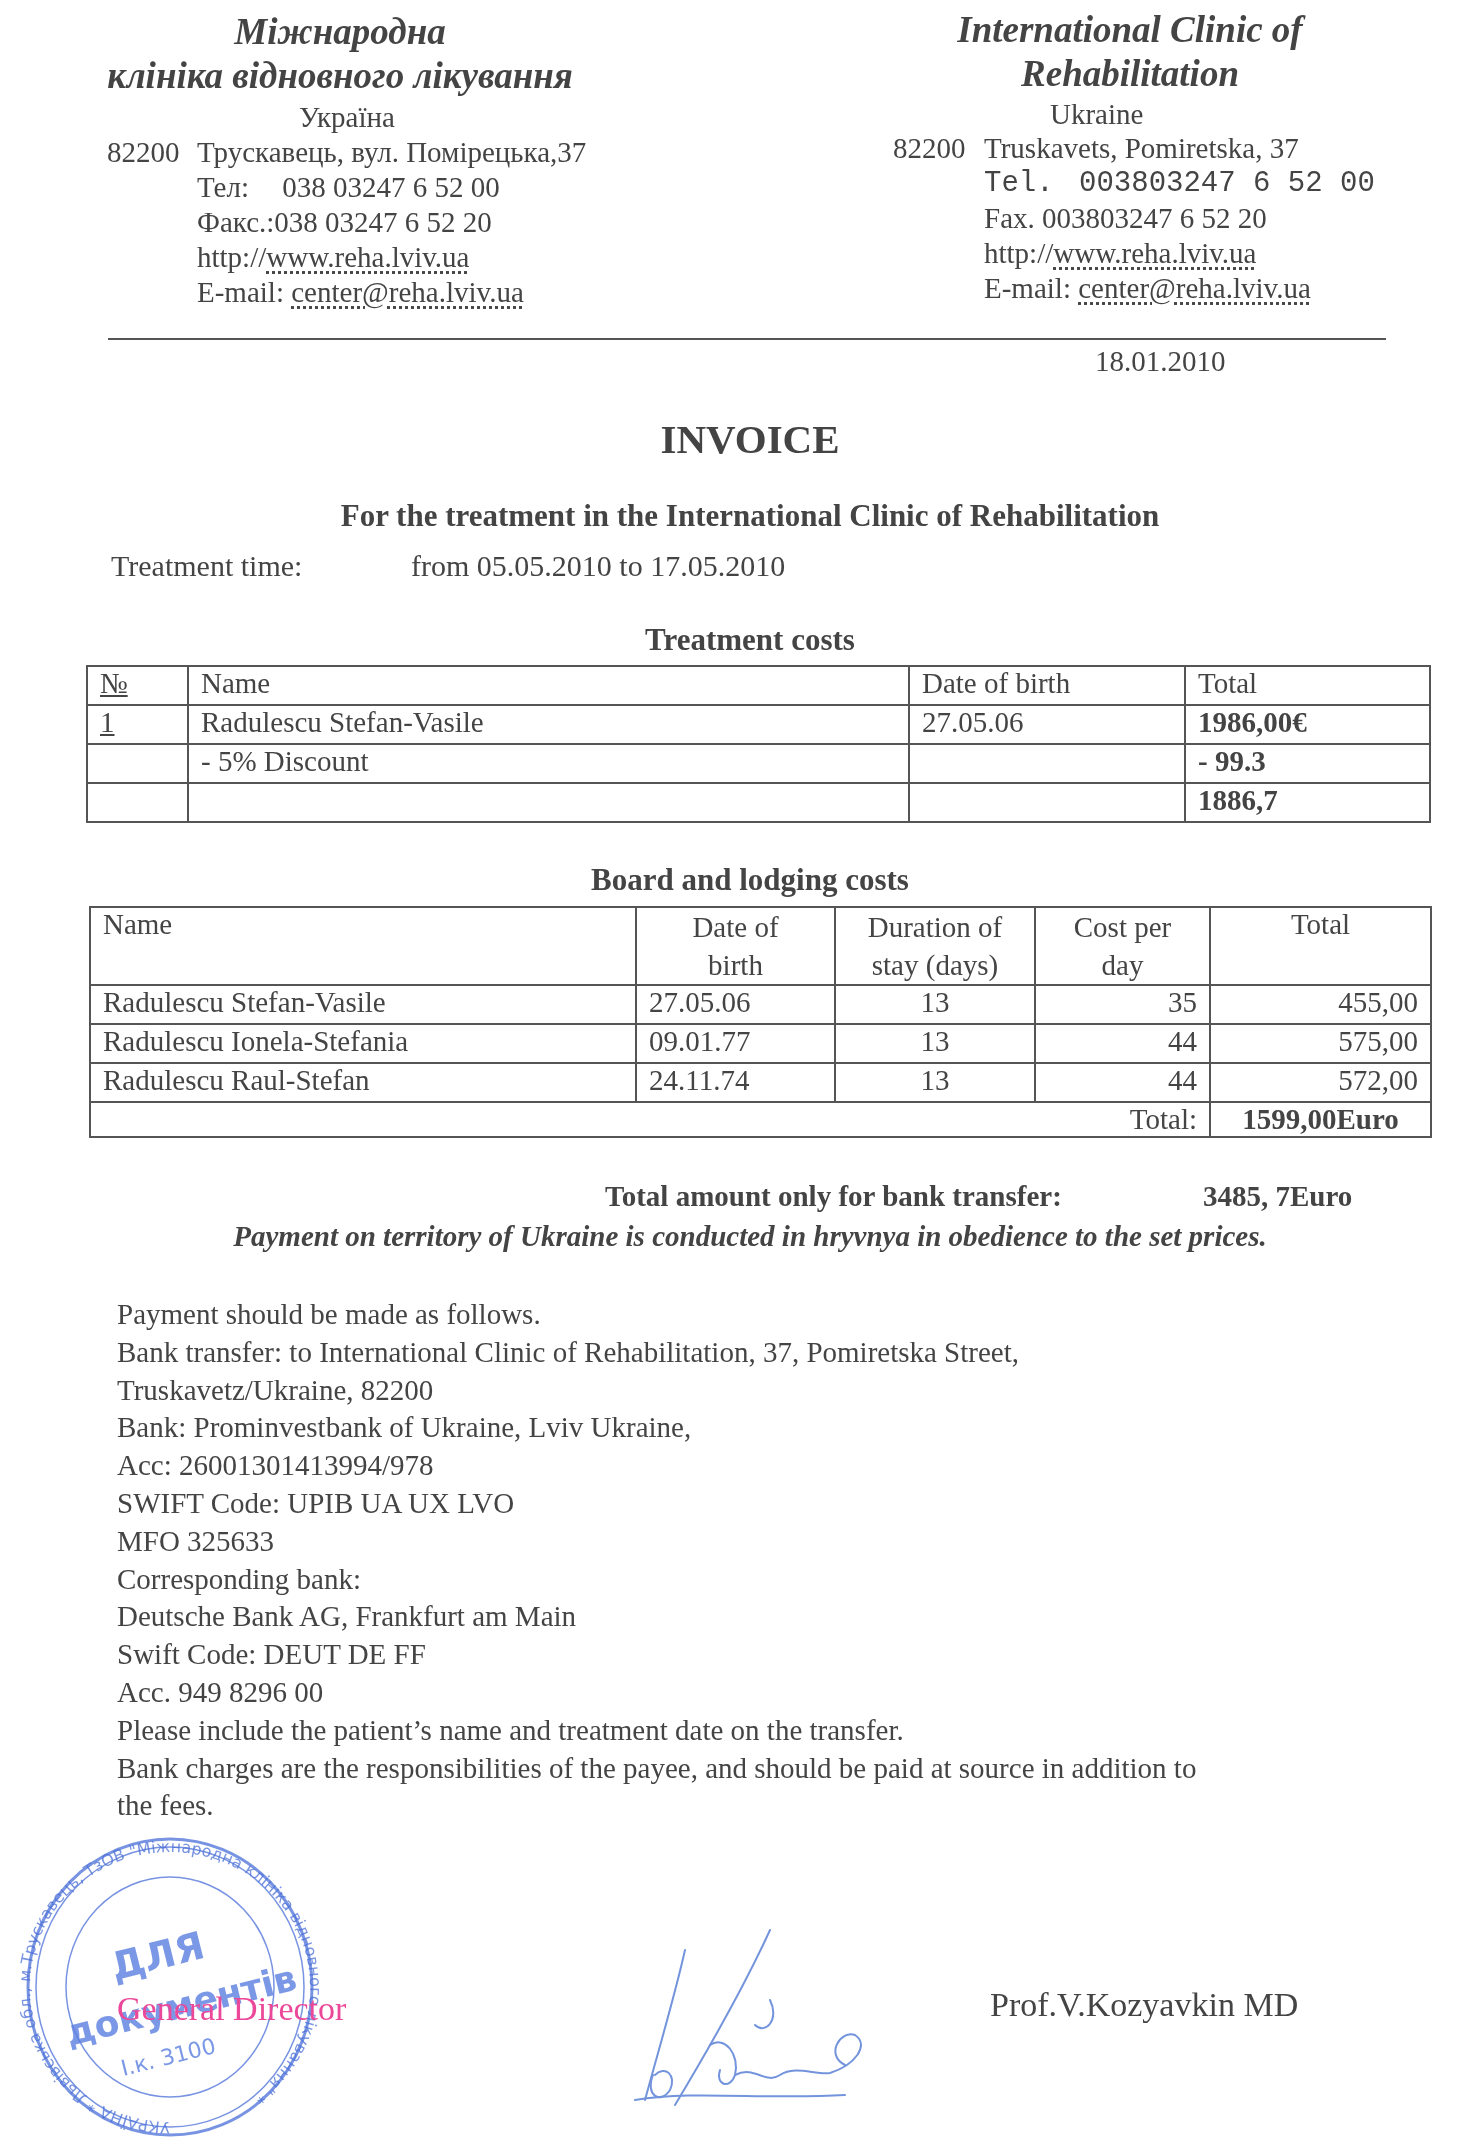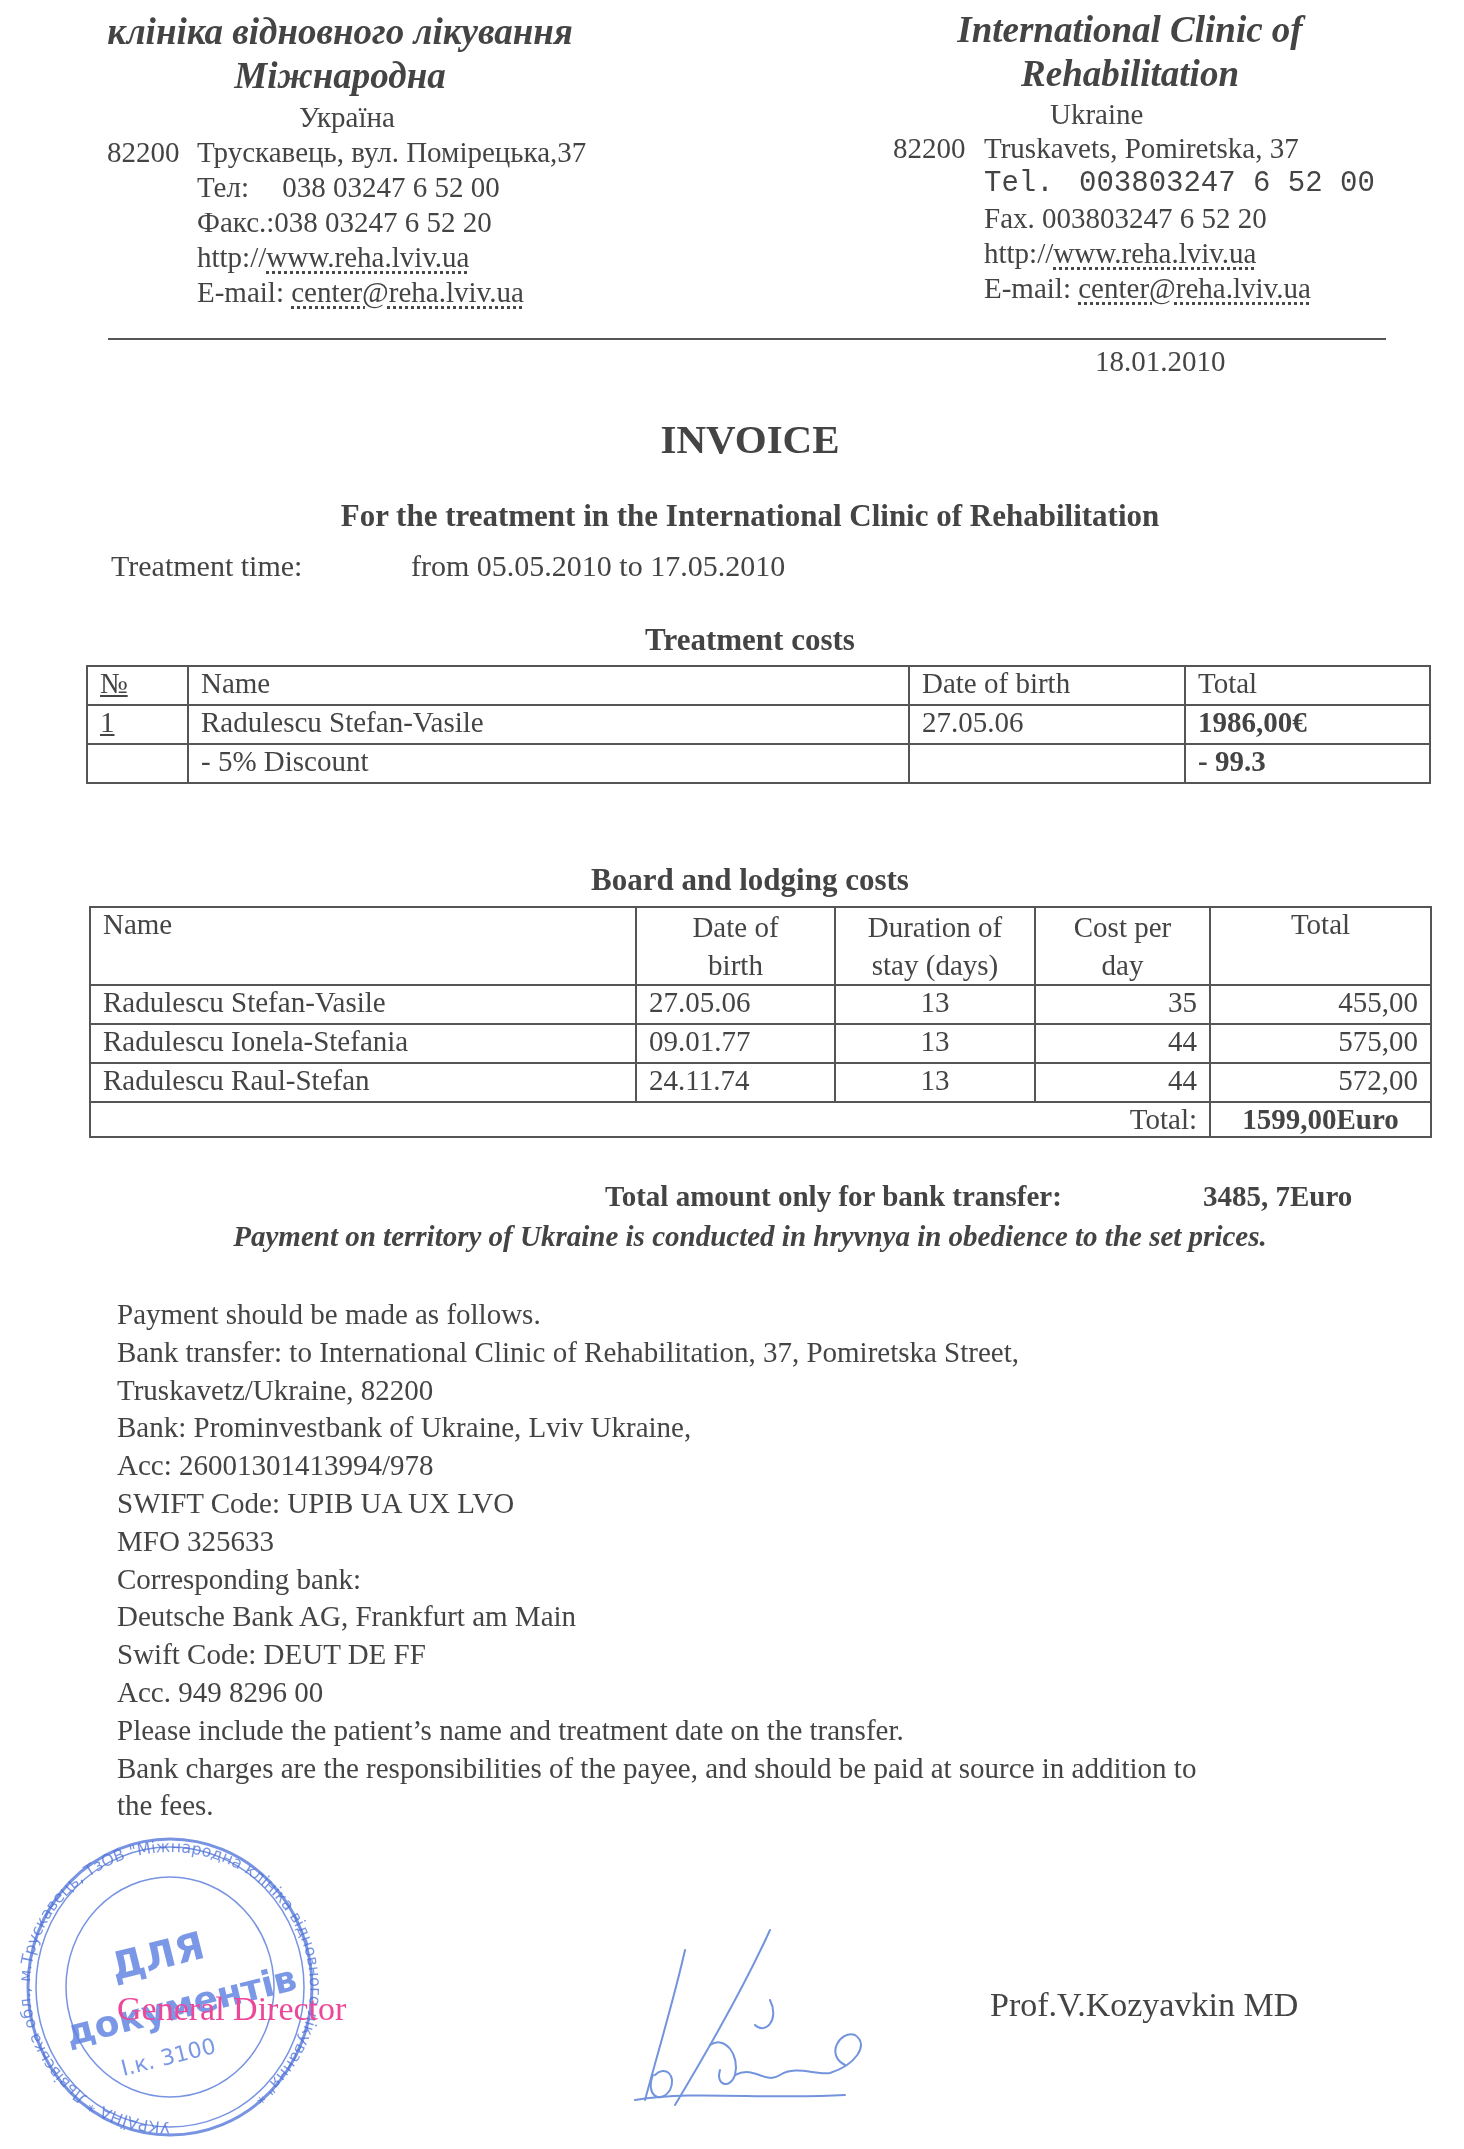--- a/index.html
+++ b/index.html
@@ -46,22 +46,22 @@
     .sig-left { left: 117px; top: 1990px; font-size: 34px; color: #ec4899; }
     .sig-right { left: 990px; top: 1986px; font-size: 34px; color: #444; }
 
     .stamp { left: 18px; top: 1822px; width: 305px; height: 320px; }
     .signature { left: 615px; top: 1925px; width: 290px; height: 190px; }
   </style>
 </head>
 <body>
 
 <div class="abs" style="left:60px; top:10px; width:560px;">
+  <div class="lh-title">Міжнародна</div>
   <div class="lh-title">клініка  відновного лікування</div>
-  <div class="lh-title">Міжнародна</div>
 </div>
 <div class="abs lh-line" style="left:299px; top:100px;">Україна</div>
 <div class="abs lh-line" style="left:107px; top:135px;">82200</div>
 <div class="abs lh-line" style="left:197px; top:135px;">Трускавець, вул. Помірецька,37</div>
 <div class="abs lh-line" style="left:197px; top:170px;">
   <span>Тел:</span>
   <span style="margin-left:26px;">038 03247  6 52 00</span>
 </div>
 <div class="abs lh-line" style="left:197px; top:205px;">
   <span>Факс.:</span><span>038 03247  6 52 20</span>
@@ -125,20 +125,26 @@
     <td><span style="text-decoration:underline;">1</span></td>
     <td>Radulescu Stefan-Vasile</td>
     <td>27.05.06</td>
     <td class="bold">1986,00€</td>
   </tr>
   <tr style="height:39px;">
     <td></td>
     <td>- 5% Discount</td>
     <td></td>
     <td class="bold">- 99.3</td>
+  </tr>
+  <tr style="height:39px;">
+    <td></td>
+    <td></td>
+    <td></td>
+    <td class="bold">1886,7</td>
   </tr>
 </tbody>
   </table>
 
 <div class="abs section-title" style="top:862px;">Board and lodging costs</div>
 <table class="grid" style="left:89px; top:906px; width:1343px;">
   <colgroup>
       <col style="width:546px">
       <col style="width:199px">
       <col style="width:200px">

